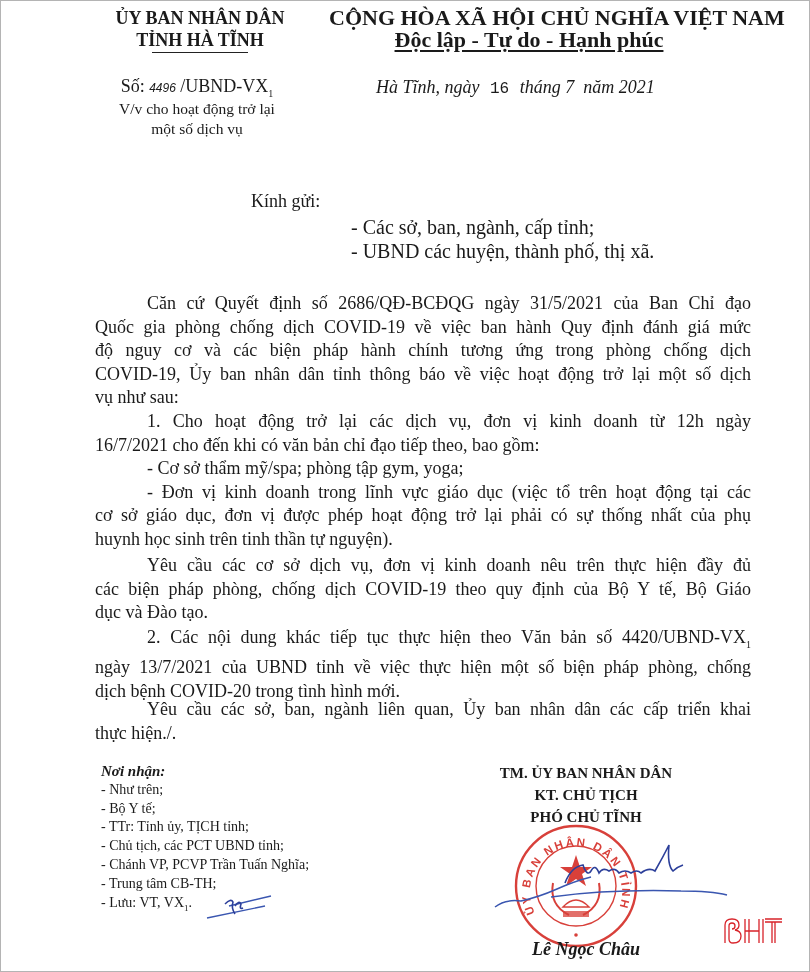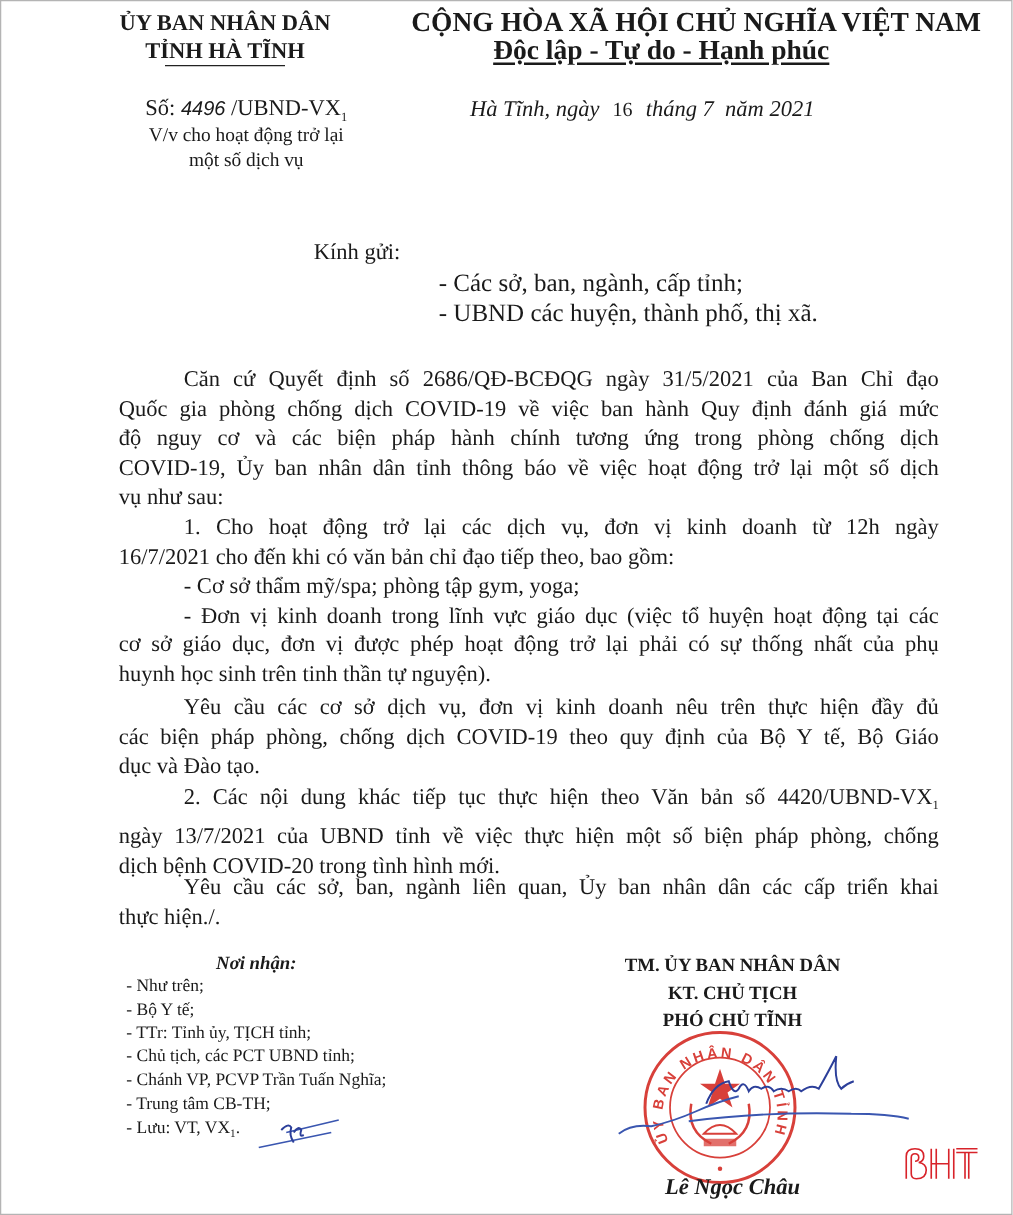--- a/index.html
+++ b/index.html
@@ -6,36 +6,36 @@
   body { width: 810px; height: 972px; position: relative; overflow: hidden; }
   .page {
     position: absolute; left: 0; top: 0; width: 808px; height: 970px;
     border: 1px solid #b4b4b4; background: #ffffff;
     font-family: "Liberation Serif", "DejaVu Serif", serif; color: #1a1a1a;
   }
   .abs { position: absolute; white-space: nowrap; }
   .b { font-weight: bold; }
   .i { font-style: italic; }
   .c { text-align: center; }
-  .hdr-left { left: 72px; top: 6px; width: 214px; font-size: 18px; line-height: 22px; }
+  .hdr-left { left: 92px; top: 6px; width: 214px; font-size: 18px; line-height: 22px; }
   .hdr-left .rule { width: 96px; height: 1px; background: #222; margin: 1px auto 0; }
   .hdr-right { left: 328px; top: 6px; width: 400px; font-size: 22px; line-height: 22px; }
   .hdr-right .motto { text-decoration: underline; text-underline-offset: 3px; }
   .num { left: 84px; top: 74px; width: 224px; font-size: 18px; line-height: 22px; }
-  .num .numval { font-family: "Liberation Sans", "DejaVu Sans", sans-serif; font-style: italic; font-size: 16px; }
+  .num .numval { font-family: "Liberation Sans", "DejaVu Sans", sans-serif; font-style: italic; font-size: 12px; }
   .subject { left: 84px; top: 98px; width: 224px; font-size: 15.5px; line-height: 20px; }
   .date { left: 375px; top: 76px; font-size: 18px; }
-  .date .dnum { font-family: Liberation Serif, serif; font-style: normal; font-size: 16px; padding: 0 6px; }
+  .date .dnum { font-family: Liberation Mono, monospace; font-style: normal; font-size: 16px; padding: 0 6px; }
   .greet { left: 250px; top: 190px; font-size: 18px; }
   .recip { left: 350px; font-size: 20px; }
   .body-text { left: 94px; width: 656px; font-size: 18px; line-height: 23.6px; text-align: justify; white-space: normal; }
   .line { display: block; }
   .justify-line { display: block; text-align: justify; text-align-last: justify; }
   .recv { left: 100px; top: 761px; font-size: 14px; line-height: 18.8px; }
-  .recv .title { font-weight: bold; font-style: italic; font-size: 15px; text-align: center; }
+  .recv .title { font-weight: bold; font-style: italic; font-size: 15px; }
   .sign { left: 452px; top: 761px; width: 266px; font-size: 15px; line-height: 22px; font-weight: bold; text-align: center; }
   .signer { left: 452px; top: 938px; width: 266px; font-size: 18px; font-weight: bold; text-align: center; font-style: italic; }
   .stamp { position: absolute; left: 512px; top: 822px; width: 126px; height: 126px; }
   .sig { position: absolute; }
   .logo { position: absolute; left: 722px; top: 917px; width: 60px; height: 26px; }
 </style>
 </head>
 <body>
 
 <div class="page">
@@ -78,21 +78,21 @@
     <span class="justify-line">Quốc gia phòng chống dịch COVID-19 về việc ban hành Quy định đánh giá mức</span>
     <span class="justify-line">độ nguy cơ và các biện pháp hành chính tương ứng trong phòng chống dịch</span>
     <span class="justify-line">COVID-19, Ủy ban nhân dân tỉnh thông báo về việc hoạt động trở lại một số dịch</span>
     <span class="line">vụ như sau:</span>
   </div>
 
   <div class="abs body-text" style="top:409px">
     <span class="justify-line" style="padding-left:52px">1. Cho hoạt động trở lại các dịch vụ, đơn vị kinh doanh từ 12h ngày</span>
     <span class="line">16/7/2021 cho đến khi có văn bản chỉ đạo tiếp theo, bao gồm:</span>
     <span class="line" style="padding-left:52px">- Cơ sở thẩm mỹ/spa; phòng tập gym, yoga;</span>
-    <span class="justify-line" style="padding-left:52px">- Đơn vị kinh doanh trong lĩnh vực giáo dục (việc tổ huyện hoạt động tại các</span>
+    <span class="justify-line" style="padding-left:52px">- Đơn vị kinh doanh trong lĩnh vực giáo dục (việc tổ trên hoạt động tại các</span>
     <span class="justify-line">cơ sở giáo dục, đơn vị được phép hoạt động trở lại phải có sự thống nhất của phụ</span>
     <span class="line">huynh học sinh trên tinh thần tự nguyện).</span>
   </div>
 
   <div class="abs body-text" style="top:553px">
     <span class="justify-line" style="padding-left:52px">Yêu cầu các cơ sở dịch vụ, đơn vị kinh doanh nêu trên thực hiện đầy đủ</span>
     <span class="justify-line">các biện pháp phòng, chống dịch COVID-19 theo quy định của Bộ Y tế, Bộ Giáo</span>
     <span class="line">dục và Đào tạo.</span>
   </div>
 

